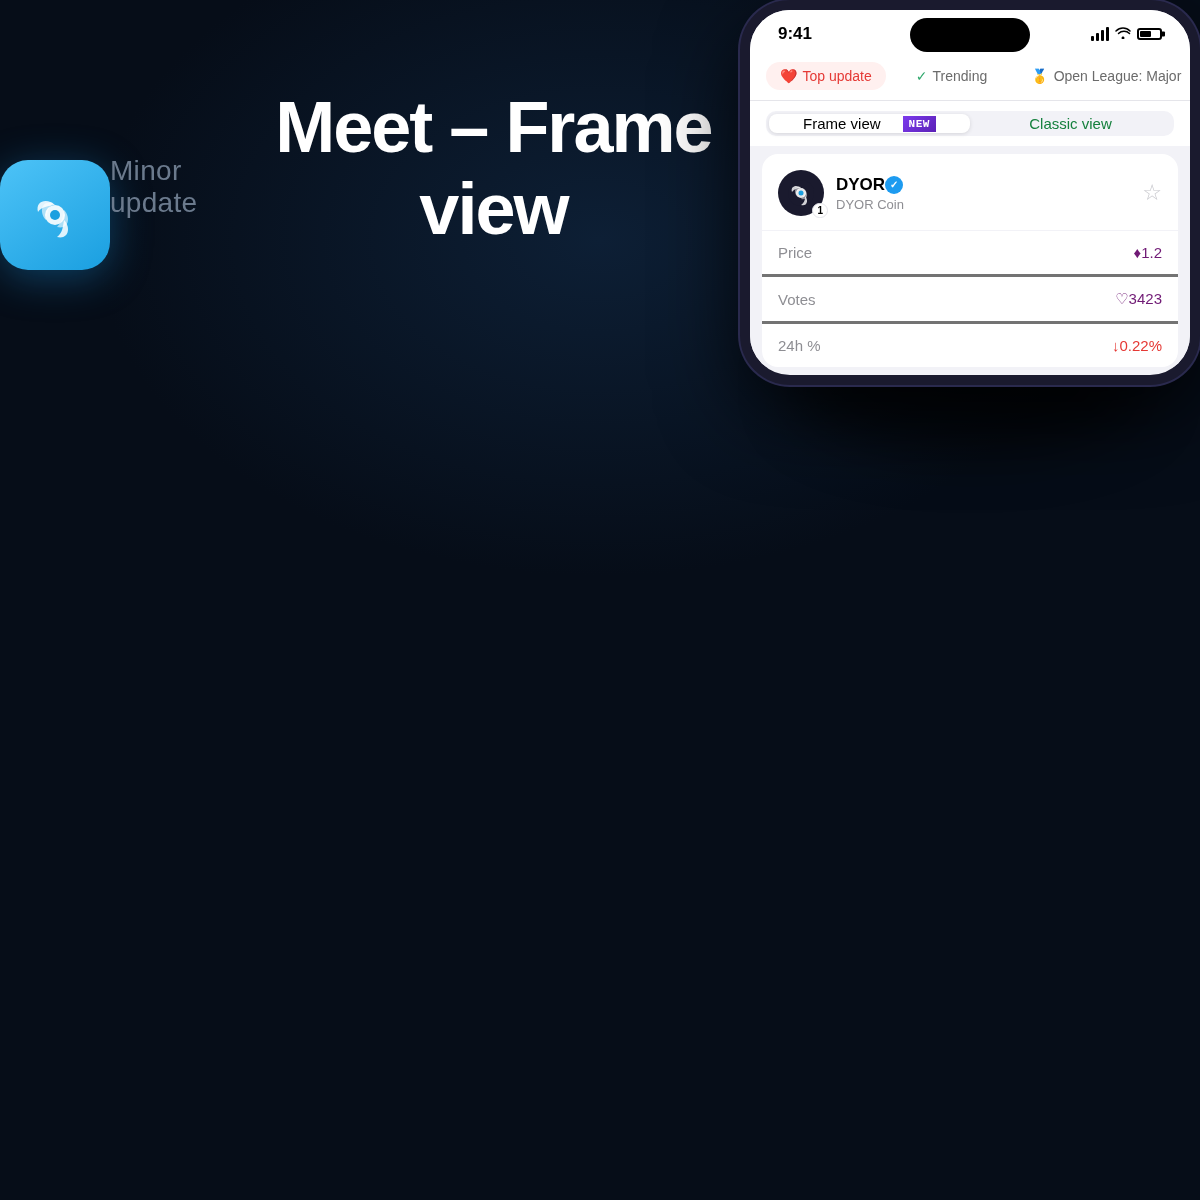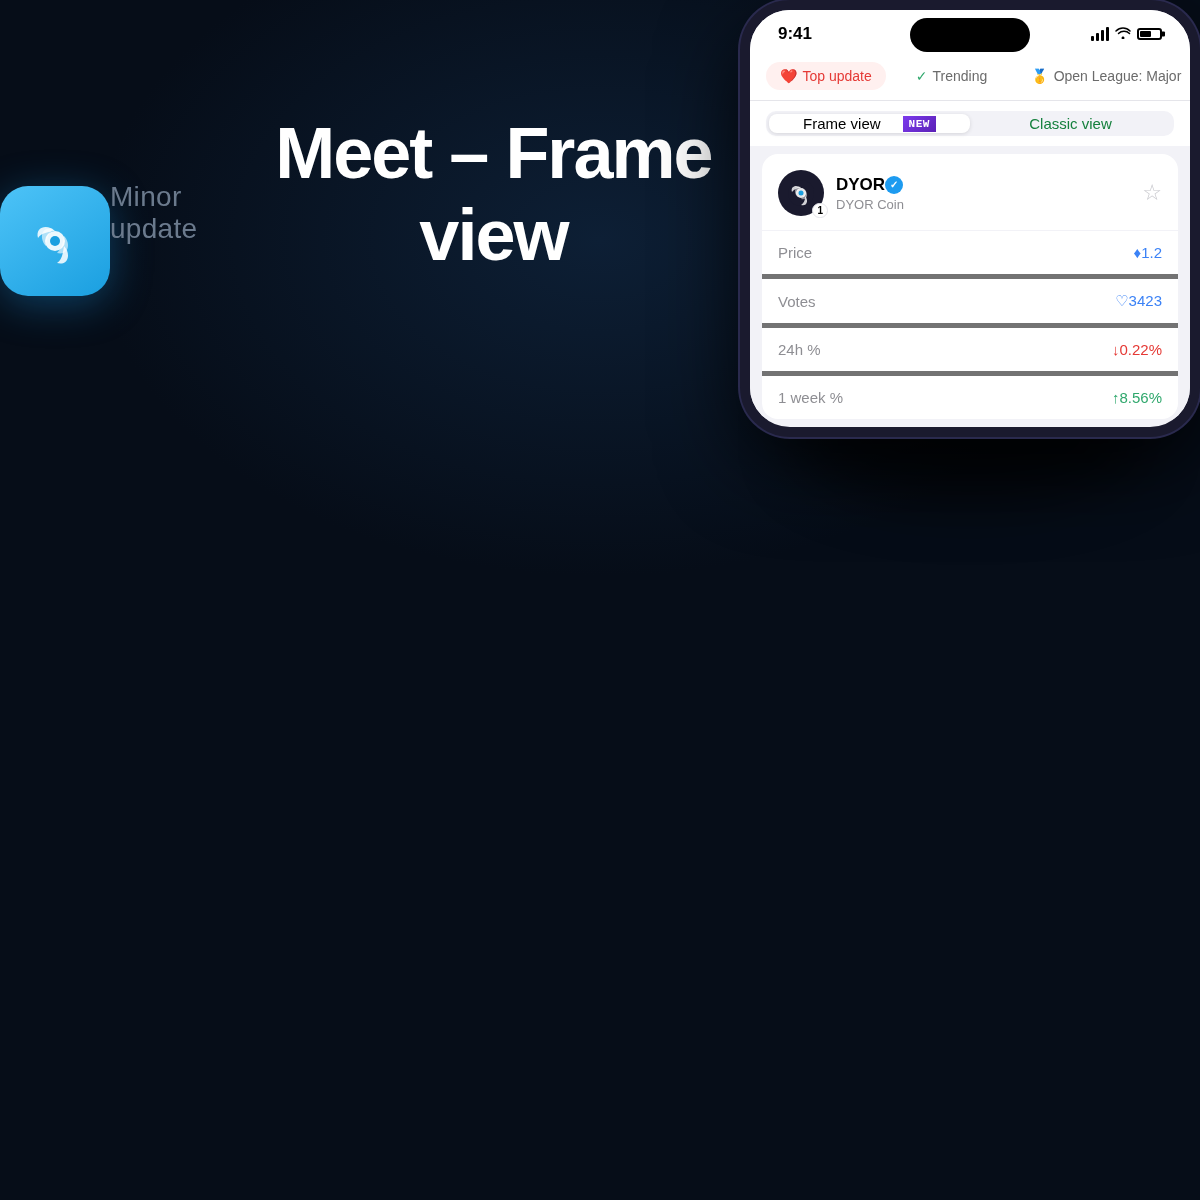--- a/index.html
+++ b/index.html
@@ -371,36 +371,36 @@
     
     .coin-stats {
       padding: 0;
     }
 
     .stat-row {
       display: flex;
       align-items: center;
       justify-content: space-between;
       padding: 13px 16px;
-      border-bottom: 5px solid #737373;
+      border-bottom: 3px solid #737373;
     }
 
     .stat-row:last-child {
       border-bottom: none;
     }
 
     .stat-label {
       font-size: 15px;
       color: #8e8e93;
     }
 
     .stat-value {
       font-size: 15px;
       font-weight: 500;
-      color: #3b82f6;
+      color: #701a75;
       display: flex;
       align-items: center;
       gap: 2px;
     }
 
     .stat-value.green { color: #30a86d; }
     .stat-value.red { color: #e53935; }
   </style>
 </head>
 <body>
@@ -520,24 +520,20 @@
               <span class="stat-label">Votes</span>
               <span class="stat-value">♡3423</span>
             </div>
 
 
             <div class="stat-row">
               <span class="stat-label">24h %</span>
               <span class="stat-value red">↓0.22%</span>
             </div>
 
-            <div class="stat-row">
-              <span class="stat-label">1 week %</span>
-              <span class="stat-value green">↑8.56%</span>
-            </div>
 
           </div>
         </div>
 
       </div>
     </div>
   </div>
 
 </div>
 

